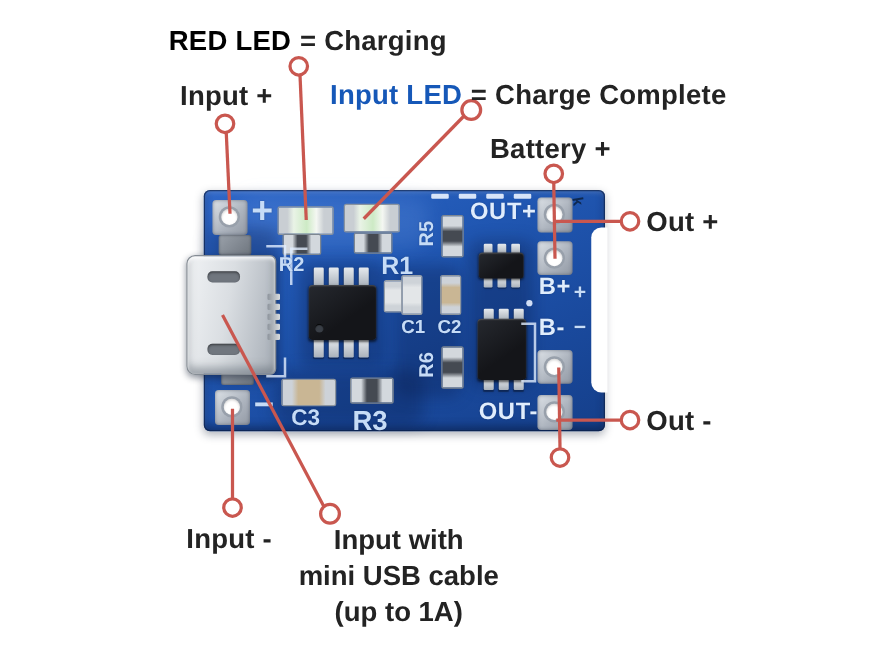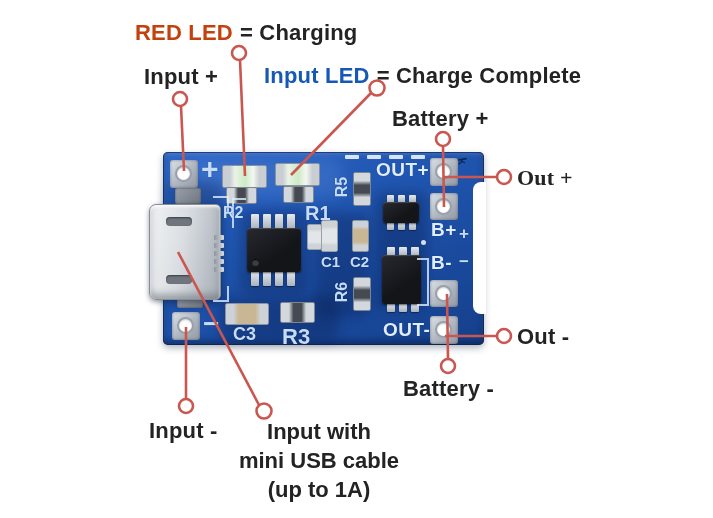--- a/index.html
+++ b/index.html
@@ -1,21 +1,21 @@
 <!DOCTYPE html>
 <html><head>
 <meta charset="utf-8">
 <style>
   html,body{margin:0;padding:0;background:#ffffff;}
   .stage{position:relative;width:713px;height:518px;background:#ffffff;overflow:hidden;
          font-family:"Liberation Sans",sans-serif;}
   
   .label{position:absolute;font-weight:700;font-size:22px;line-height:27px;color:#232323;
          white-space:nowrap;letter-spacing:.2px;}
-  .accent-red{color:#c2410c;}
+  .accent-red{color:#000000;}
   .accent-blue{color:#1658b8;}
   .eq{margin-left:7px;}
   .usb-note{position:absolute;left:223px;top:417px;width:192px;text-align:center;
             font-weight:700;font-size:22px;color:#232323;}
   .usb-note div{height:29px;line-height:29px;}
   
   .board{position:absolute;left:163px;top:152px;width:321px;height:193px;border-radius:5px;
          background:linear-gradient(155deg,#2f67c8 0%,#2158b4 35%,#1a4a9e 70%,#153f8a 100%);
          box-shadow:0 3px 7px rgba(30,40,60,.35), inset 0 0 0 1px rgba(10,30,70,.65),
                     inset 0 -4px 7px rgba(5,15,45,.45), inset 0 2px 4px rgba(255,255,255,.18);}
@@ -203,23 +203,22 @@
   </svg>
 
   <div class="label" style="left:135px;top:19px;">
     <span class="accent-red">RED LED</span><span class="eq">= Charging</span>
   </div>
   <div class="label" style="left:144px;top:63px;">Input +</div>
   <div class="label" style="left:264px;top:62px;">
     <span class="accent-blue">Input LED</span><span class="eq">= Charge Complete</span>
   </div>
   <div class="label" style="left:392px;top:105px;">Battery +</div>
-  <div class="label" style="left:517px;top:164px;font-family:Liberation Serif, serif;">Out +</div>
+  <div class="label" style="left:517px;top:164px;">Out +</div>
   <div class="label" style="left:517px;top:323px;">Out -</div>
-  <div class="label" style="left:403px;top:375px;">Battery -</div>
   <div class="label" style="left:149px;top:417px;">Input -</div>
   <div class="usb-note">
     <div>Input with</div>
     <div>mini USB cable</div>
     <div>(up to 1A)</div>
   </div>
 
 </div>
 
 </body></html>

